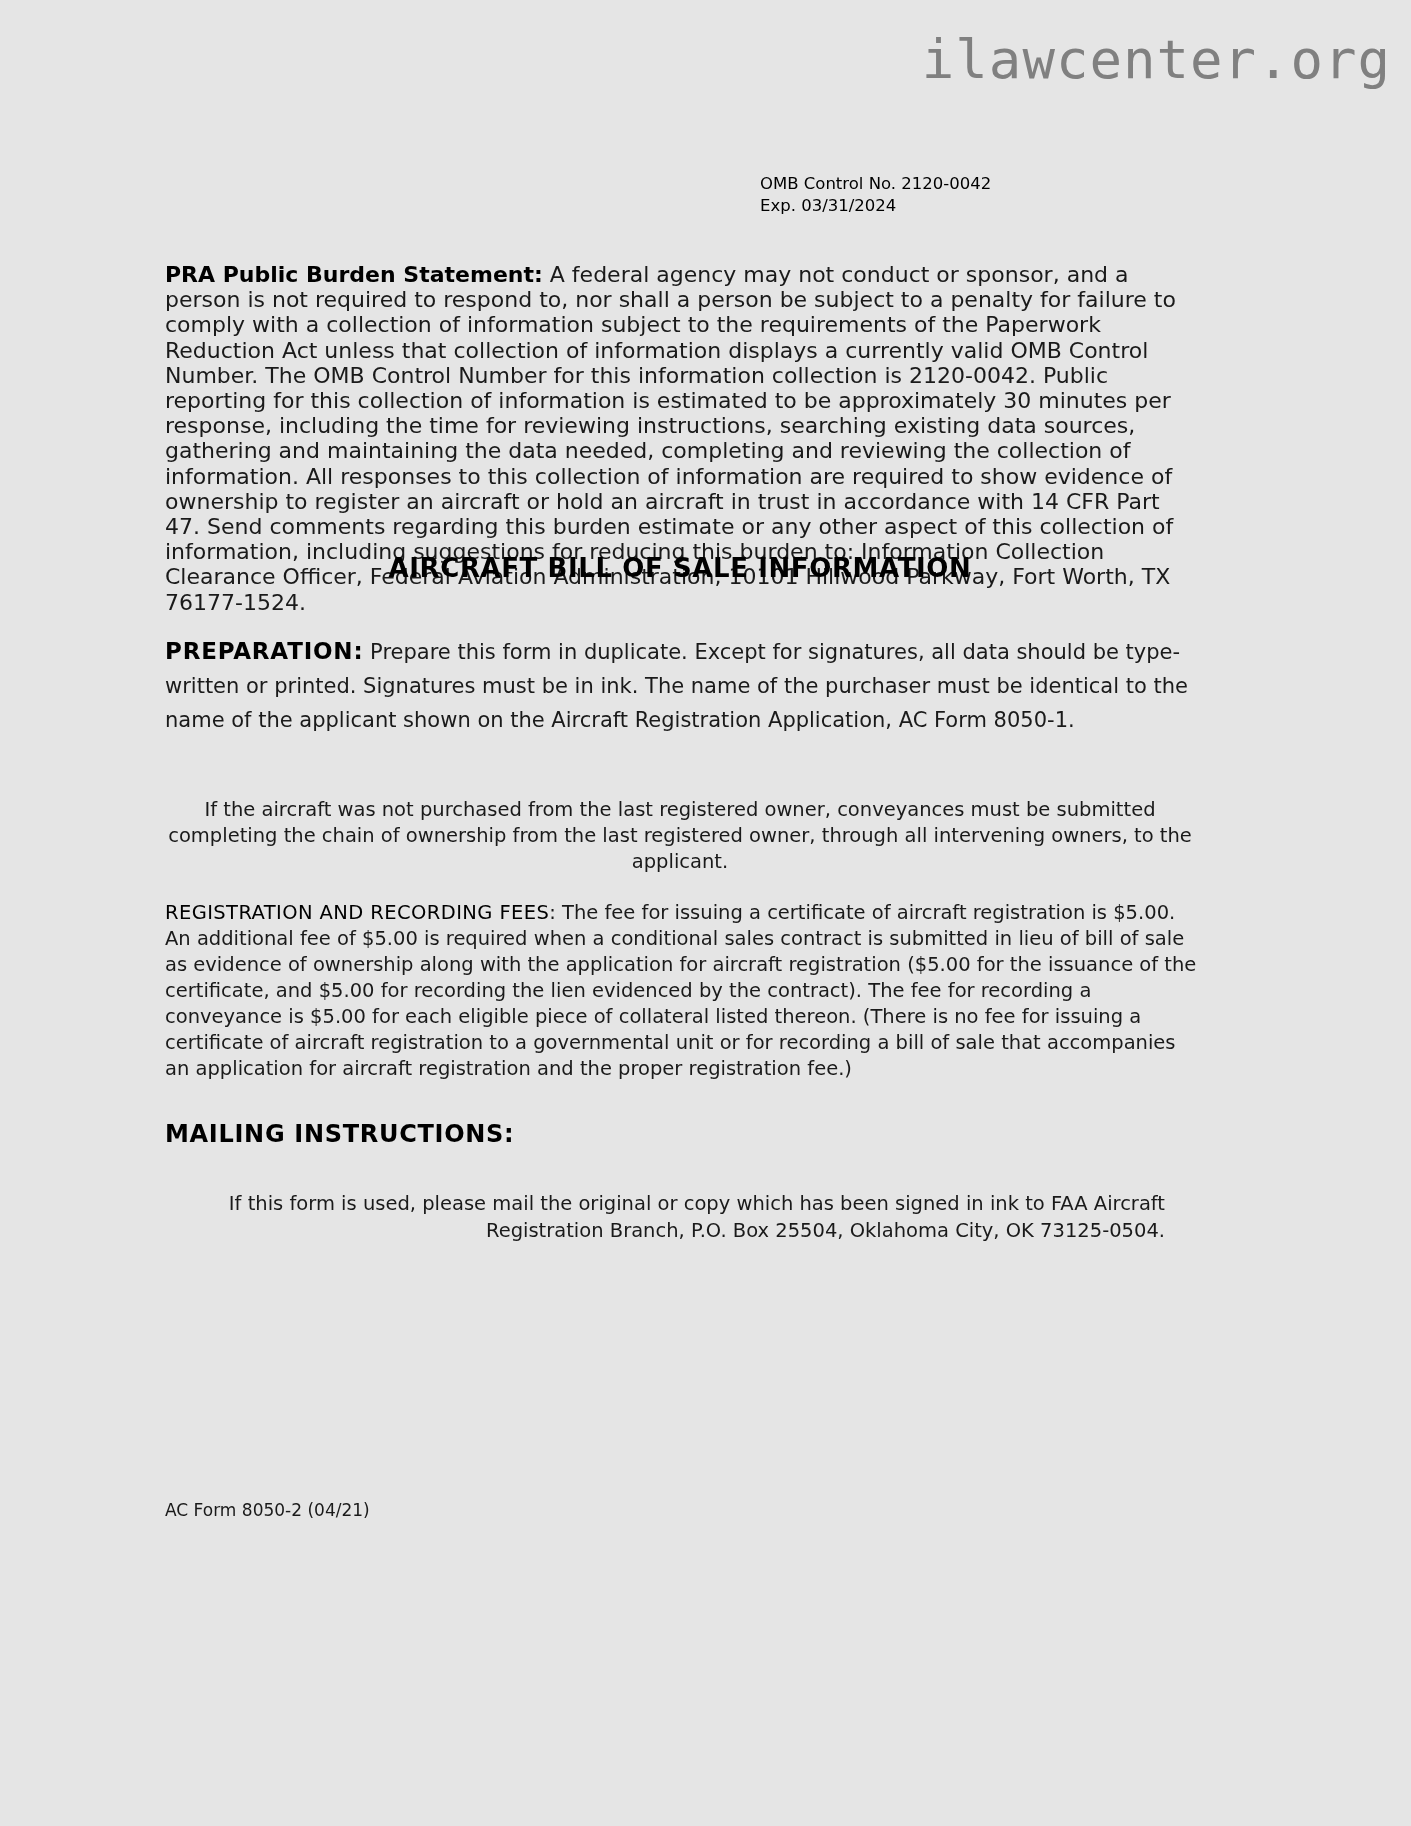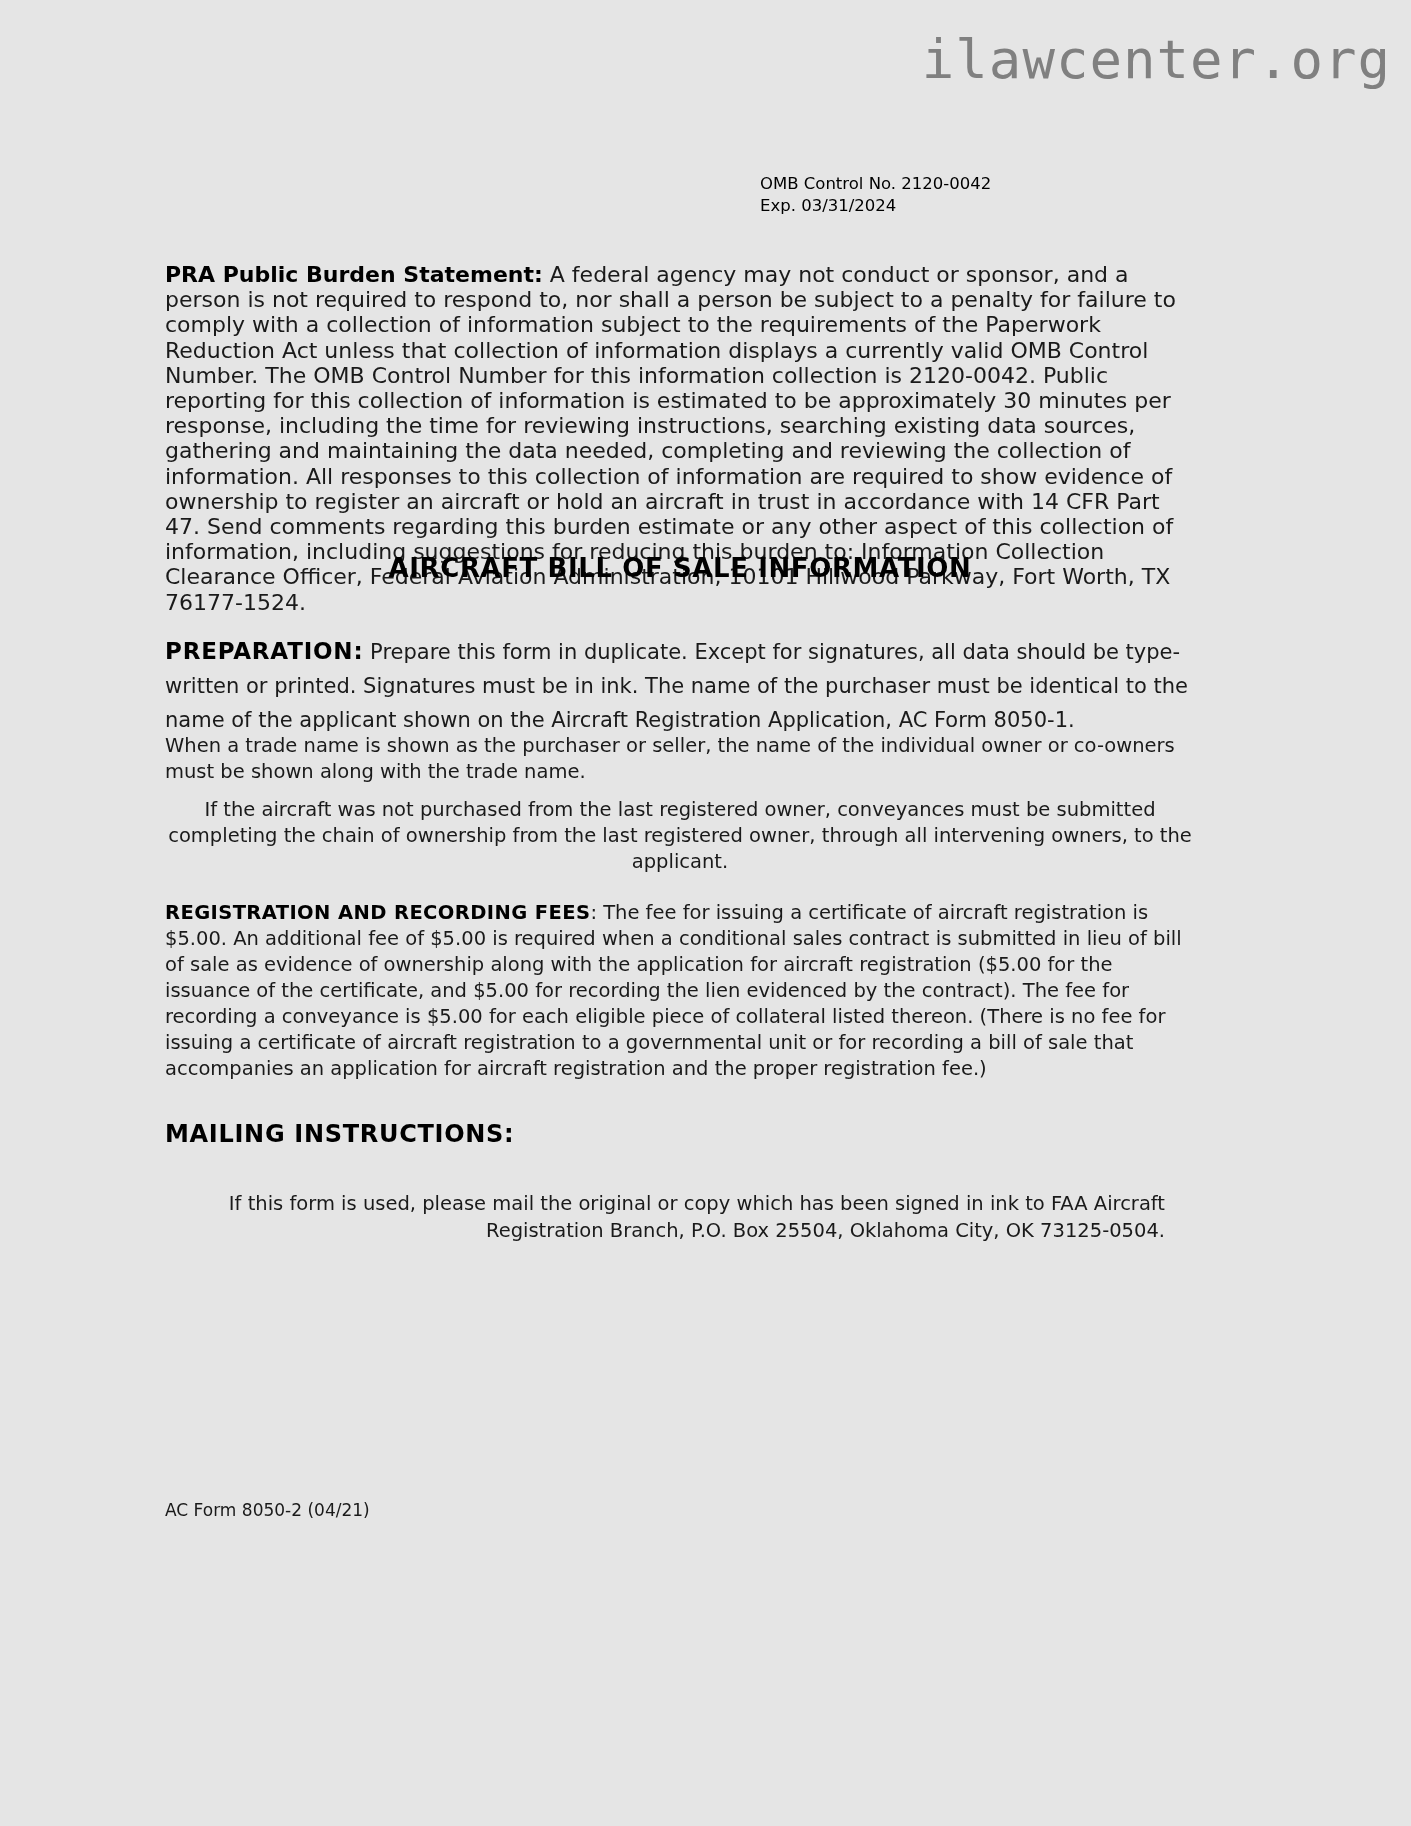--- a/index.html
+++ b/index.html
@@ -116,21 +116,21 @@
   .fees {
     position: absolute;
     left: 165px;
     top: 880px;
     width: 1035px;
     font-size: 19.5px;
     line-height: 26px;
     color: #1a1a1a;
   }
   .fees b {
-    font-weight: bold;
+    font-weight: normal;
     letter-spacing: 0.4px;
     color: #000;
   }
 
   
   .mail-head {
     position: absolute;
     left: 165px;
     top: 1100px;
     font-size: 24px;
@@ -173,21 +173,20 @@
   <p class="pra">
     <b>PRA Public Burden Statement:</b><span> A federal agency may not conduct or sponsor, and a person is not required to respond to, nor shall a person be subject to a penalty for failure to comply with a collection of information subject to the requirements of the Paperwork Reduction Act unless that collection of information displays a currently valid OMB Control Number.  The OMB Control Number for this information collection is 2120-0042.  Public reporting for this collection of information is estimated to be approximately 30 minutes per response, including the time for reviewing instructions, searching existing data sources, gathering and maintaining the data needed, completing and reviewing the collection of information.  All responses to this collection of information are required to show evidence of ownership to register an aircraft or hold an aircraft in trust in accordance with 14 CFR Part 47. Send comments regarding this burden estimate or any other aspect of this collection of information, including suggestions for reducing this burden to: Information Collection Clearance Officer, Federal Aviation Administration, 10101 Hillwood Parkway, Fort Worth, TX 76177-1524.</span>
   </p>
 
   <h1 class="doc-title">AIRCRAFT BILL OF SALE INFORMATION</h1>
 
   <p class="prep-head-line">
     <span class="lead">PREPARATION:</span><span>  Prepare this form in duplicate.  Except for signatures, all data should be type-written or printed.   Signatures  must  be  in  ink.   The  name  of  the  purchaser  must  be  identical  to  the name of the applicant shown on the Aircraft Registration Application, AC Form 8050-1.</span>
   </p>
 
-  <p class="prep-p2">When a trade name is shown as the purchaser or seller, the name of the individual owner or co-owners must be shown along with the trade name.</p>
 
   <p class="prep-p3">If the aircraft was not purchased from the last registered owner, conveyances must be submitted completing the chain of ownership from the last registered owner, through all intervening owners, to the applicant.</p>
 
   <p class="fees">
     <b>REGISTRATION AND RECORDING FEES</b><span>:  The fee for issuing a certificate of aircraft registration is $5.00.  An additional fee of $5.00 is required when a conditional sales contract is submitted in lieu of bill of sale as evidence of ownership along with the application for aircraft registration ($5.00 for the issuance of the certificate, and $5.00 for recording the lien evidenced by the contract).  The fee for recording a conveyance is $5.00 for each eligible piece of collateral listed thereon.  (There is no fee for issuing a certificate of aircraft registration to a governmental unit or for recording a bill of sale that accompanies an application for aircraft registration and the proper registration fee.)</span>
   </p>
 
   <h2 class="mail-head">MAILING INSTRUCTIONS:</h2>
 
   <p class="mail-body">If this form is used, please mail the original or copy which has been signed in ink to FAA Aircraft Registration Branch, P.O. Box 25504, Oklahoma City, OK  73125-0504.</p>

